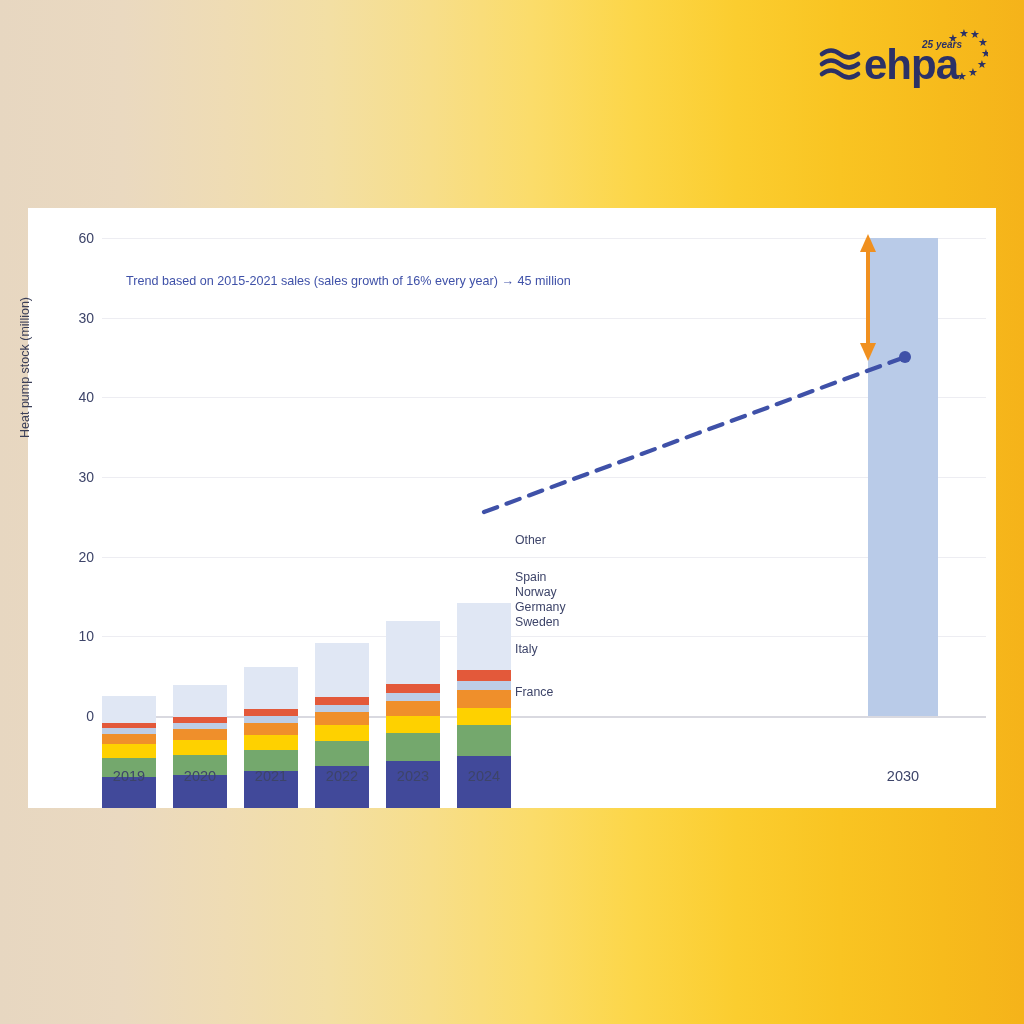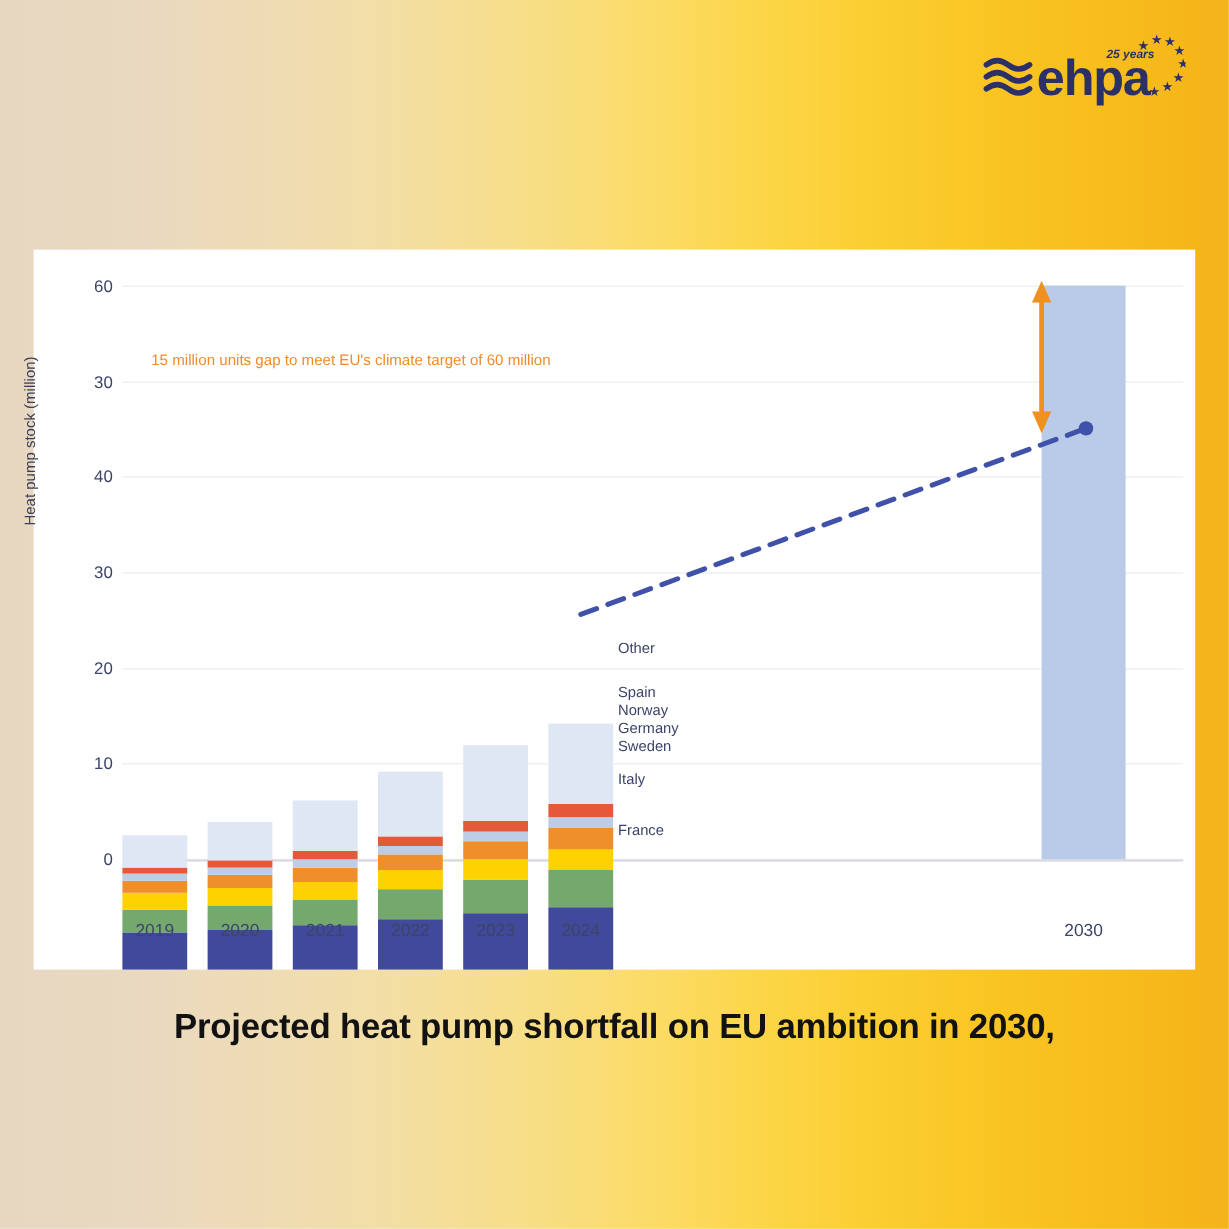--- a/index.html
+++ b/index.html
@@ -110,21 +110,21 @@
     <div class="zeroline" style="top:508px;"></div>
 
     <div class="ytick" style="top:30px;">60</div>
     <div class="ytick" style="top:110px;">30</div>
     <div class="ytick" style="top:189px;">40</div>
     <div class="ytick" style="top:269px;">30</div>
     <div class="ytick" style="top:349px;">20</div>
     <div class="ytick" style="top:428px;">10</div>
     <div class="ytick" style="top:508px;">0</div>
 
-    <div class="anno anno-orange" style="left:98px;top:85px;">15 million units gap to meet EU's climate target of 60 million</div>
+    <div class="anno anno-blue" style="left:98px;top:66px;">Trend based on 2015-2021 sales (sales growth of 16% every year) → 45 million</div>
 
     <div class="bar" style="left:74px;height:508px;">
       <div class="seg" style="bottom:0px;height:31.1px;background:#41499a;"></div>
       <div class="seg" style="bottom:31.1px;height:19.1px;background:#74a86d;"></div>
       <div class="seg" style="bottom:50.2px;height:13.5px;background:#fed100;"></div>
       <div class="seg" style="bottom:63.7px;height:10.4px;background:#ef8f2b;"></div>
       <div class="seg" style="bottom:74.1px;height:6.4px;background:#bdcde6;"></div>
       <div class="seg" style="bottom:80.5px;height:4.8px;background:#e3593a;"></div>
       <div class="seg" style="bottom:85.3px;height:26.3px;background:#e0e7f4;"></div>
     </div>
@@ -206,14 +206,13 @@
     <div class="xtick" style="left:198px;">2021</div>
     <div class="xtick" style="left:269px;">2022</div>
     <div class="xtick" style="left:340px;">2023</div>
     <div class="xtick" style="left:411px;">2024</div>
     <div class="xtick" style="left:830px;">2030</div>
 
   </div>
 </div>
 
 <div class="title">
-  <div>Projected heat pump shortfall on EU ambition in 2030,</div>
 </div>
 
 </body></html>

